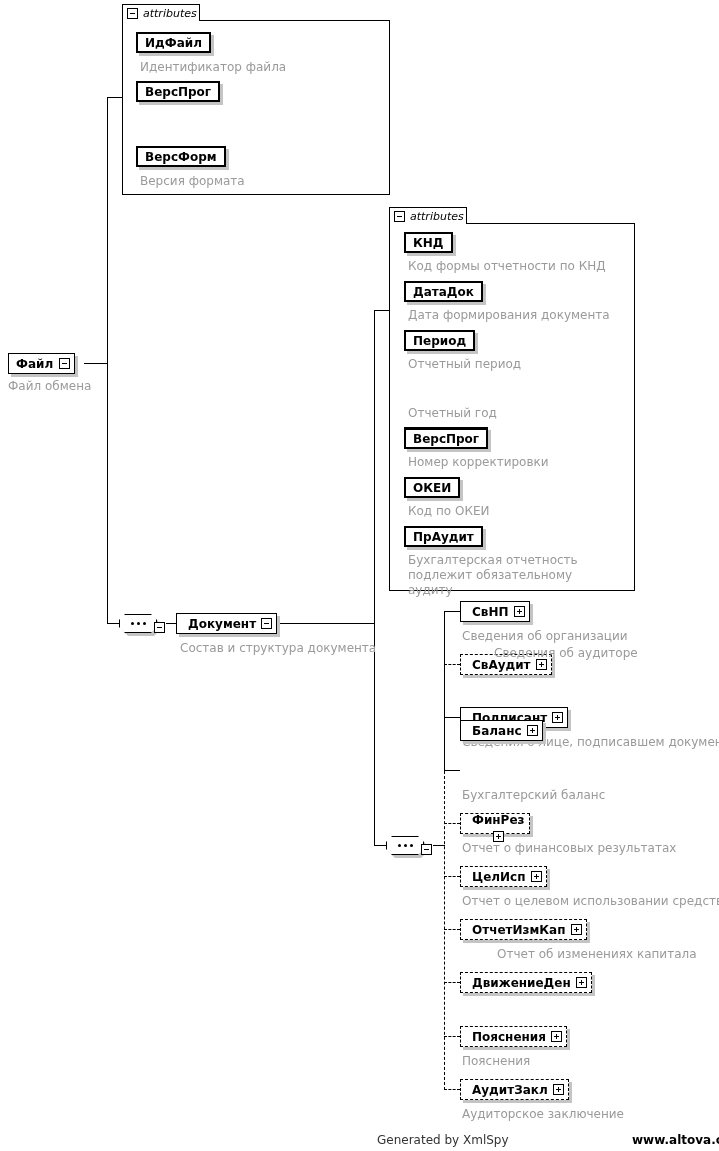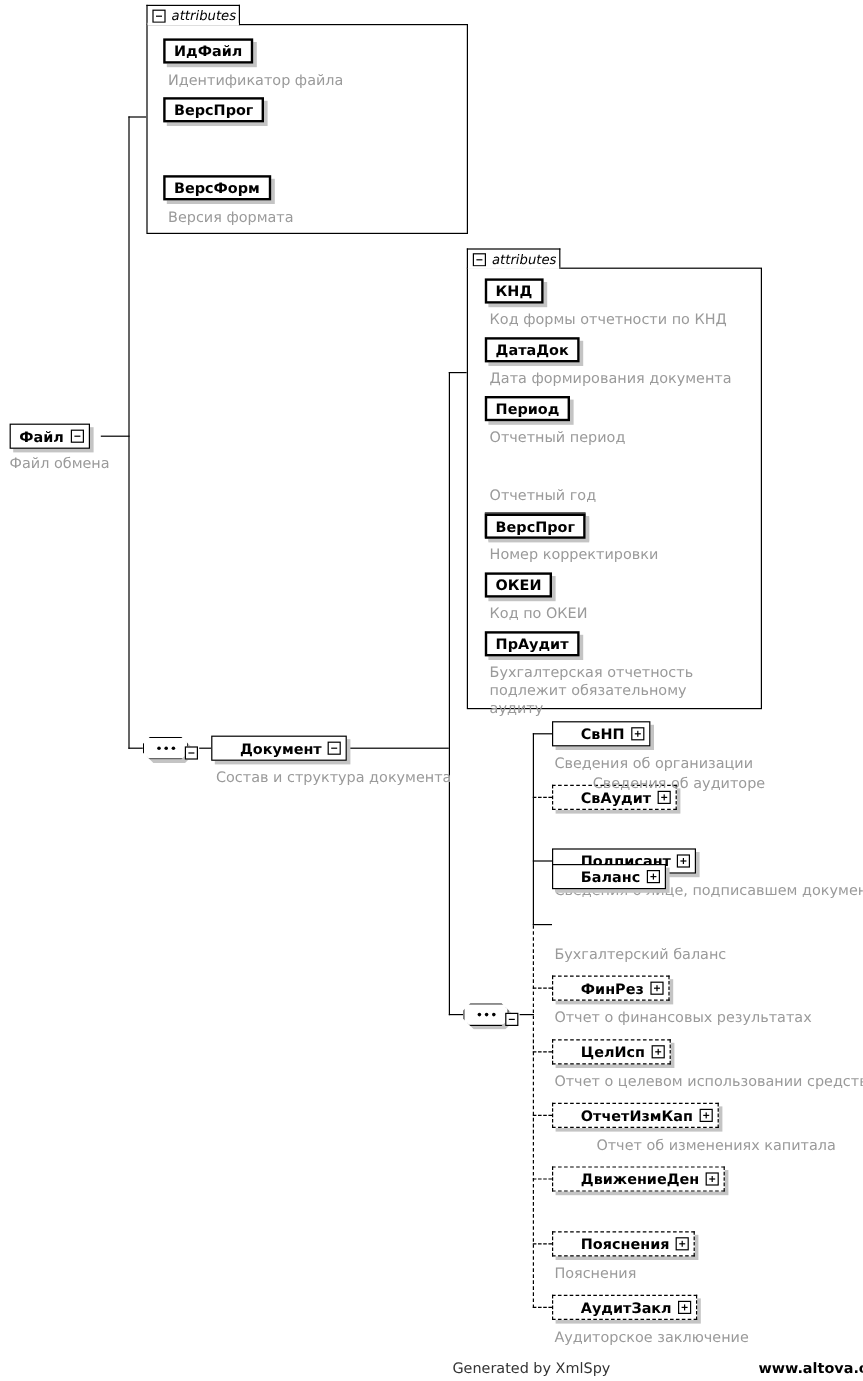--- a/index.html
+++ b/index.html
@@ -83,21 +83,21 @@
   .attr-desc.wrap{white-space:normal;}
 
   
   .node{
     position:absolute;
     border:1px solid #000;
     background:#fff;
     box-sizing:border-box;
     height:21px;
     display:flex;align-items:center;gap:5px;
-    padding:0 4px 0 23px;
+    padding:0 4px 0 11px;
     white-space:nowrap;
     box-shadow:3px 3px 0 0 #c4c4c4;
     z-index:5;
   }
   .node.opt{border-style:dashed;}
   .node .nm{font-weight:bold;font-size:12px;color:#000;line-height:1;}
   .node-desc{
     position:absolute;font-size:12px;color:#9a9a9a;white-space:nowrap;
     line-height:15px;z-index:5;
   }
@@ -290,21 +290,21 @@
   <div class="node-desc" style="left:462px;top:735px;">Сведения о лице, подписавшем документ</div>
 
   <div class="ln lnh" style="left:444px;top:770px;width:16px;"></div>
   <div class="node" style="left:460px;top:720px;">
     <span class="nm">Баланс</span>
     <span class="pm plus"></span>
   </div>
   <div class="node-desc" style="left:462px;top:788px;">Бухгалтерский баланс</div>
 
   <div class="dash-h" style="left:444px;top:823px;width:16px;"></div>
-  <div class="node opt" style="left:460px;top:813px;">
+  <div class="node opt" style="left:460px;top:813px;flex-direction:column;">
     <span class="nm">ФинРез</span>
     <span class="pm plus"></span>
   </div>
   <div class="node-desc" style="left:462px;top:841px;">Отчет о финансовых результатах</div>
 
   <div class="dash-h" style="left:444px;top:876px;width:16px;"></div>
   <div class="node opt" style="left:460px;top:866px;">
     <span class="nm">ЦелИсп</span>
     <span class="pm plus"></span>
   </div>

